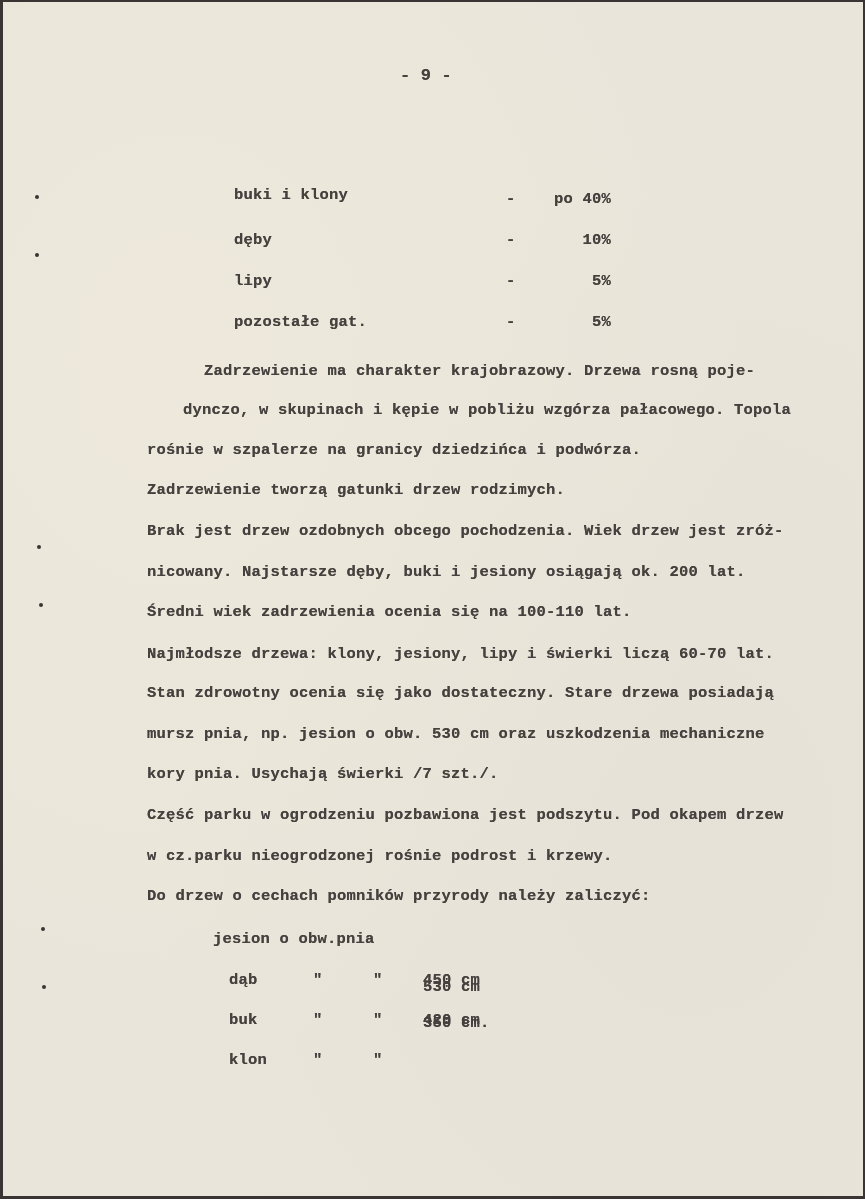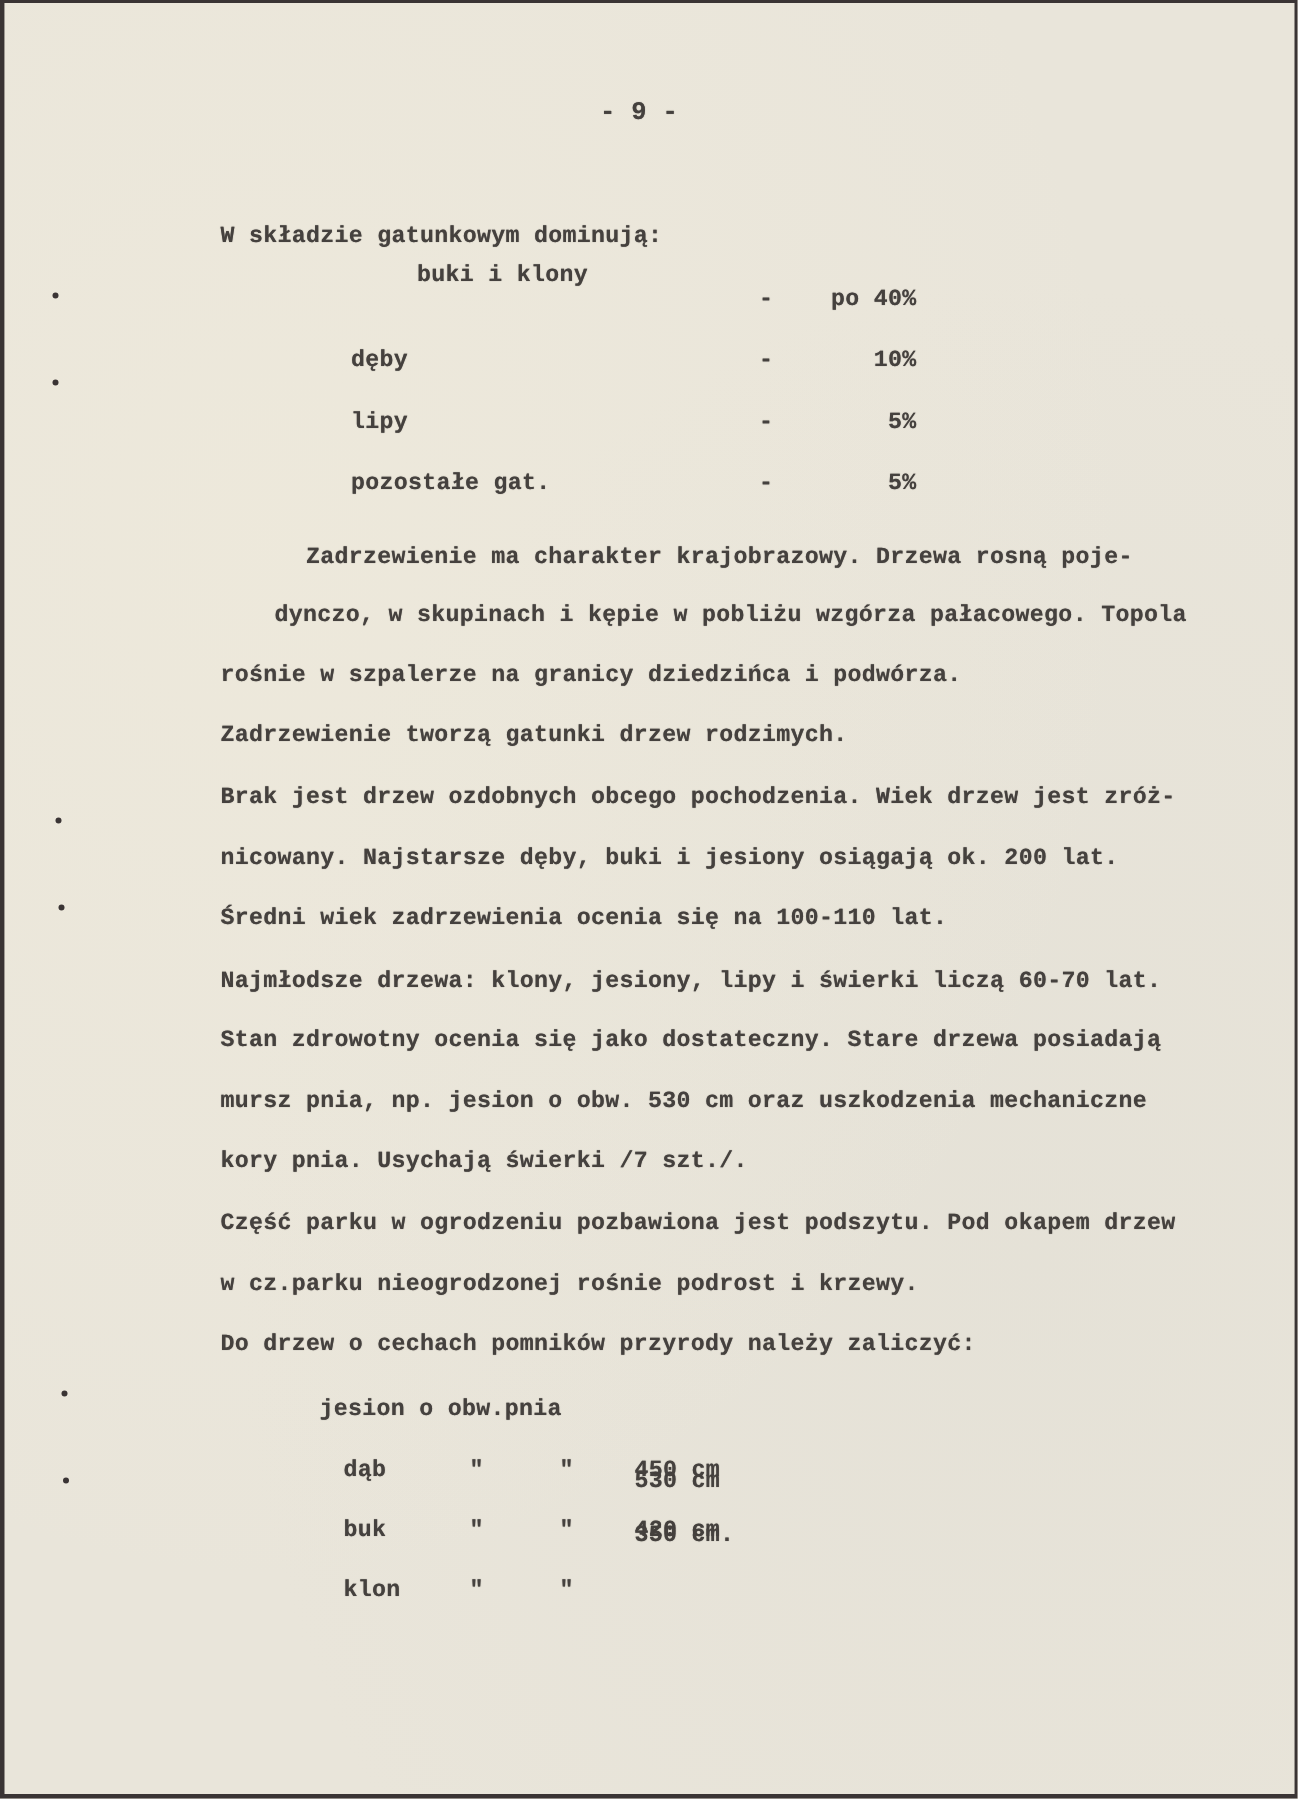--- a/index.html
+++ b/index.html
@@ -64,24 +64,23 @@
 
   <div class="punch" style="left:32px; top:193px;"></div>
   <div class="punch" style="left:32px; top:251px;"></div>
   <div class="punch" style="left:34px; top:543px;"></div>
   <div class="punch" style="left:36px; top:601px;"></div>
   <div class="punch" style="left:38px; top:925px;"></div>
   <div class="punch" style="left:39px; top:983px;"></div>
 
   <div class="typed page-number">- 9 -</div>
 
-  <div class="typed intro">W składzie gatunkowym dominują:</div>
 
   <div>
-    <div class="typed comp-name" style="top:172px;margin-left:44px;">buki i klony</div>
+    <div class="typed comp-name" style="top:184px;">buki i klony</div>
     <div class="typed comp-dash" style="top:188px;">-</div>
     <div class="typed comp-val" style="top:188px;">po 40%</div>
 
     <div class="typed comp-name" style="top:229px;">dęby</div>
     <div class="typed comp-dash" style="top:229px;">-</div>
     <div class="typed comp-val" style="top:229px;">10%</div>
 
     <div class="typed comp-name" style="top:270px;">lipy</div>
     <div class="typed comp-dash" style="top:270px;">-</div>
     <div class="typed comp-val" style="top:270px;">5%</div>

